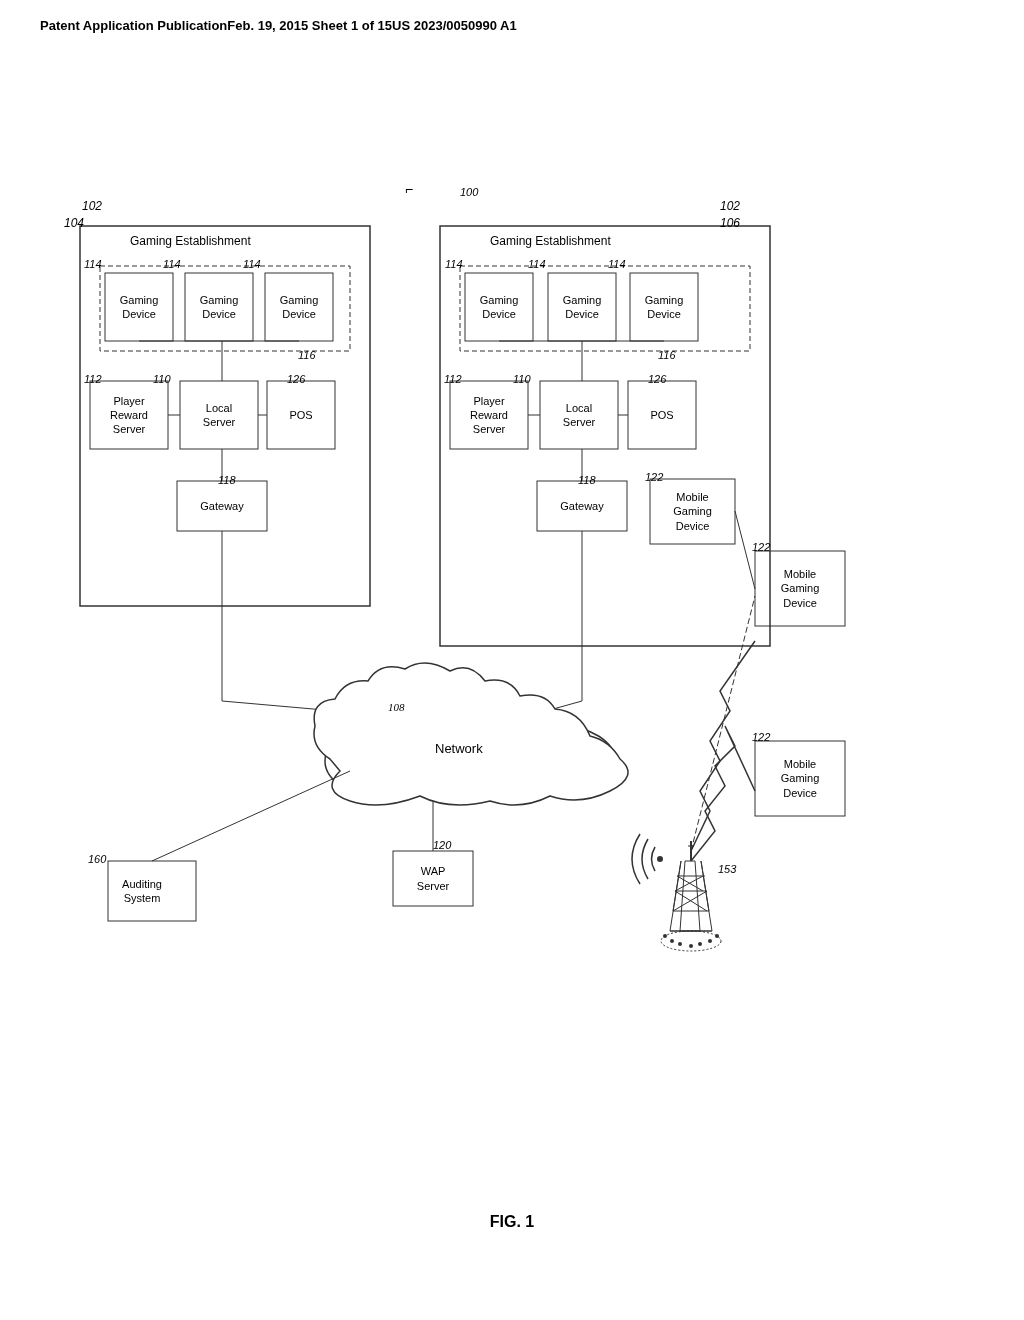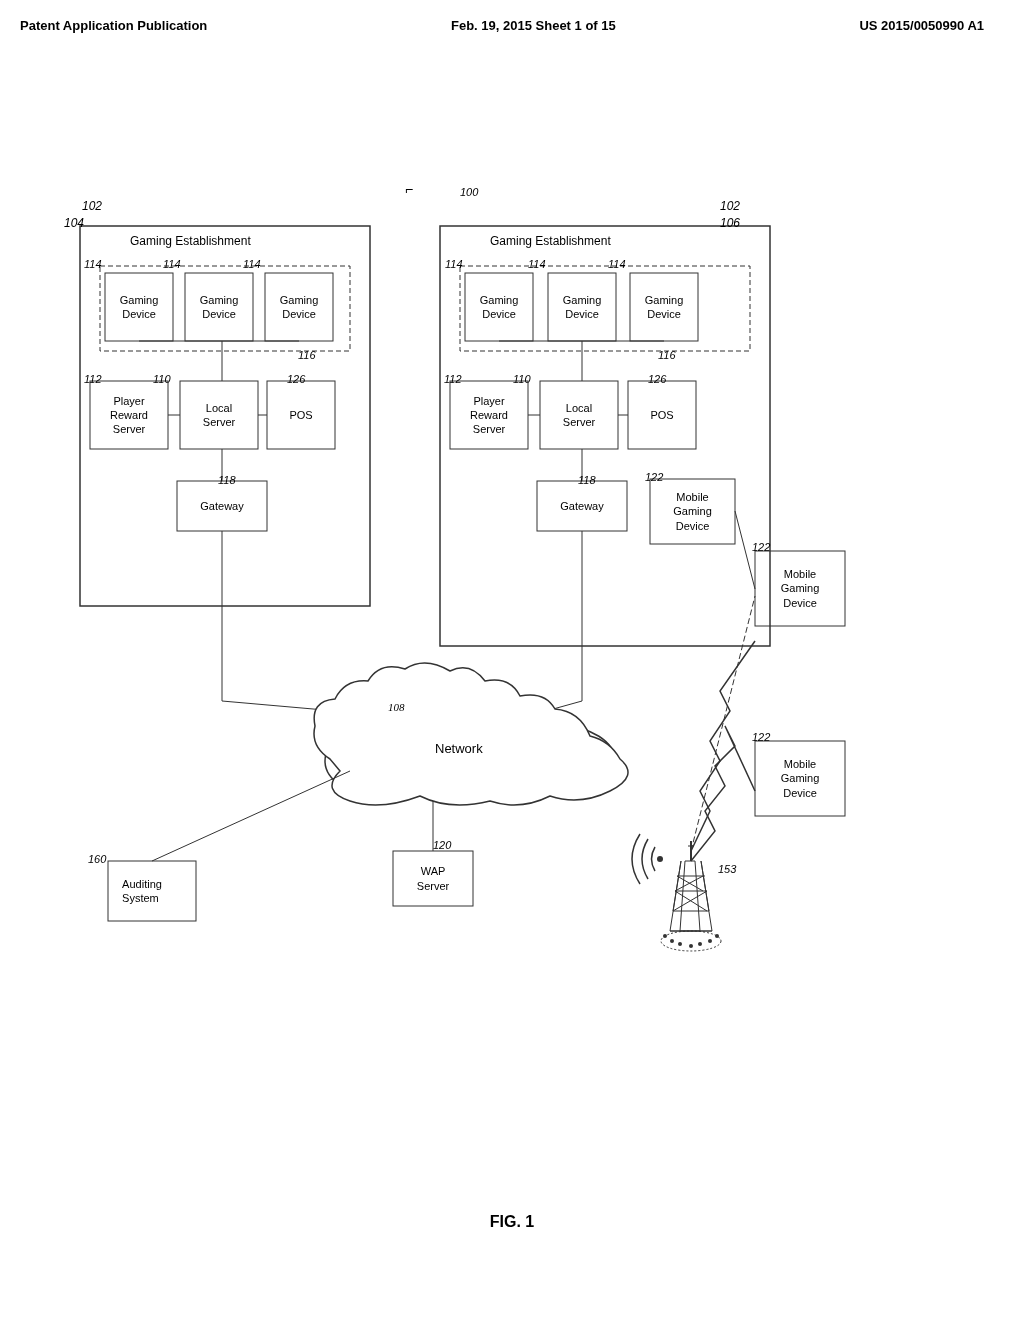--- a/index.html
+++ b/index.html
@@ -15,22 +15,22 @@
     .page {
       width: 1024px;
       min-height: 1320px;
       background: #fff;
       position: relative;
     }
 
     
     .header {
       display: flex;
-      justify-content: space-between;
-      padding: 18px 40px 8px 20px;
+      justify-content: flex-start;
+      padding: 18px 40px 8px 40px;
       font-size: 13px;
       font-weight: bold;
     }
 
     
     .diagram {
       position: relative;
       width: 100%;
       height: 1220px;
     }
@@ -52,21 +52,21 @@
     }
   </style>
 </head>
 <body>
 
 <div class="page">
 
   <div class="header">
     <span>Patent Application Publication</span>
     <span>Feb. 19, 2015    Sheet 1 of 15</span>
-    <span>US 2015/0050990 A1</span>
+    <span>US 2023/0050990 A1</span>
   </div>
 
   <div class="diagram">
 
     <svg class="svg-overlay">
 
       <rect x="80" y="185" width="290" height="380" fill="none" stroke="#333" stroke-width="1.5"></rect>
 
       <rect x="440" y="185" width="330" height="420" fill="none" stroke="#333" stroke-width="1.5"></rect>
 
@@ -277,21 +277,21 @@
     <div style="position:absolute; left:650px; top:438px; width:85px; height:65px; display:flex; align-items:center; justify-content:center; text-align:center; font-size:11px; line-height:1.3;">Mobile<br>Gaming<br>Device</div>
 
     <div style="position:absolute; left:435px; top:700px; font-size:13px; font-weight:normal;">Network</div>
 
     <div class="label" style="left:388px; top:660px; font-size:11px; font-style:italic;font-family:Liberation Serif, serif;"><span>108</span></div>
 
     <div style="position:absolute; left:393px; top:810px; width:80px; height:55px; display:flex; align-items:center; justify-content:center; text-align:center; font-size:11px; line-height:1.3;">WAP<br>Server</div>
 
     <div class="label" style="left:433px; top:798px; font-size:11px; font-style:italic;"><span>120</span></div>
 
-    <div style="position:absolute; left:108px; top:820px; width:68px; height:60px; display:flex; align-items:center; justify-content:center; text-align:left; font-size:11px; line-height:1.3;">Auditing<br>System</div>
+    <div style="position:absolute; left:108px; top:820px; width:68px; height:60px; display:flex; align-items:center; justify-content:center; text-align:center; font-size:11px; line-height:1.3;">Auditing<br>System</div>
 
     <div class="label" style="left:88px; top:812px; font-size:11px; font-style:italic;"><span>160</span></div>
 
     <div style="position:absolute; left:755px; top:510px; width:90px; height:75px; display:flex; align-items:center; justify-content:center; text-align:center; font-size:11px; line-height:1.3;">Mobile<br>Gaming<br>Device</div>
 
     <div class="label" style="left:752px; top:500px; font-size:11px; font-style:italic;"><span>122</span></div>
 
     <div style="position:absolute; left:755px; top:700px; width:90px; height:75px; display:flex; align-items:center; justify-content:center; text-align:center; font-size:11px; line-height:1.3;">Mobile<br>Gaming<br>Device</div>
 
     <div class="label" style="left:752px; top:690px; font-size:11px; font-style:italic;"><span>122</span></div>

